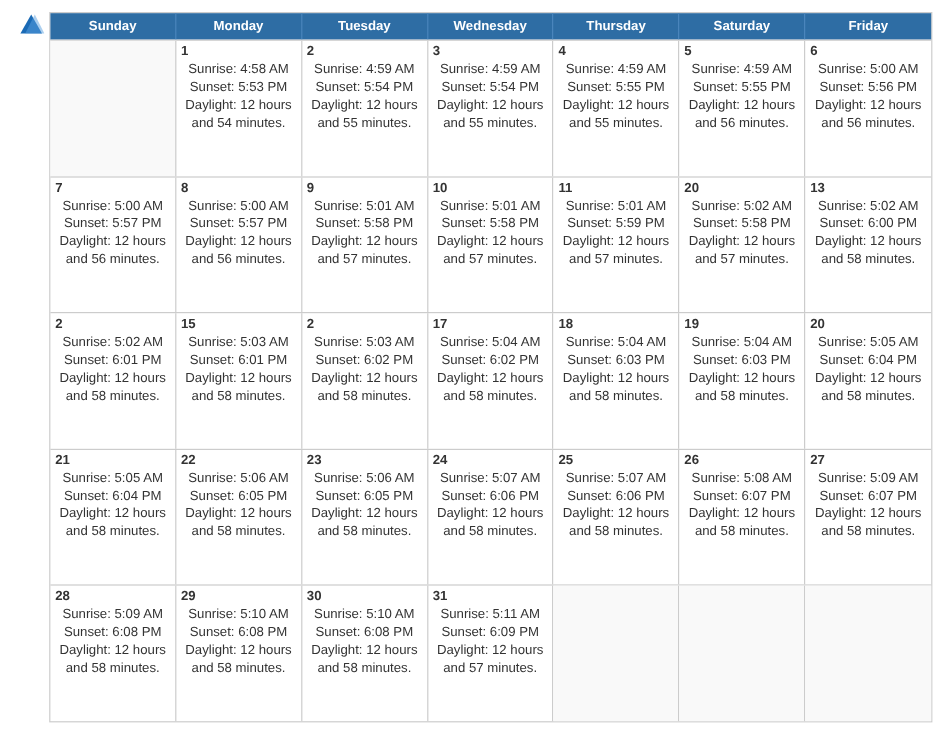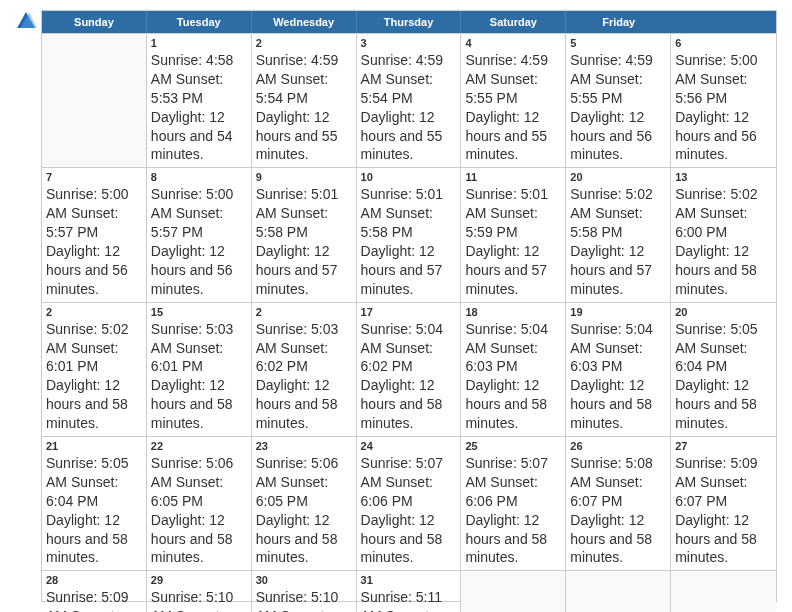--- a/index.html
+++ b/index.html
@@ -100,23 +100,24 @@
     }
     .cal-cell:last-child { border-right: none; }
     .cal-cell.empty { background: #f9f9f9; }
     .day-num {
       font-size: 11px;
       font-weight: bold;
       color: #333;
       margin-bottom: 2px;
     }
     .day-info {
-      font-size: 14px;
+      font-size: 11px;
       line-height: 1.35;
       color: #333;
+      text-align: center;
     }
   </style>
 </head>
 <body>
 
 <div class="page">
   <div class="header">
     <div class="logo">
       <svg class="logo-icon" viewBox="0 0 22 22">
         <polygon points="11,2 20,18 2,18" fill="#1a6ab5"></polygon>
@@ -129,20 +130,21 @@
     </div>
     <div class="title-section">
       <div class="month-title"></div>
       <div class="subtitle"></div>
     </div>
   </div>
 
   <div class="calendar">
     <div class="cal-header" id="cal-header">
         <div class="cal-header-cell">Sunday</div>
+        <div class="cal-header-cell">Monday</div>
         <div class="cal-header-cell">Tuesday</div>
         <div class="cal-header-cell">Wednesday</div>
         <div class="cal-header-cell">Thursday</div>
         <div class="cal-header-cell">Saturday</div>
         <div class="cal-header-cell">Friday</div>
       </div>
     <div class="cal-body" id="cal-body">
         <div class="cal-row">
           <div class="cal-cell empty"></div>
           <div class="cal-cell">

